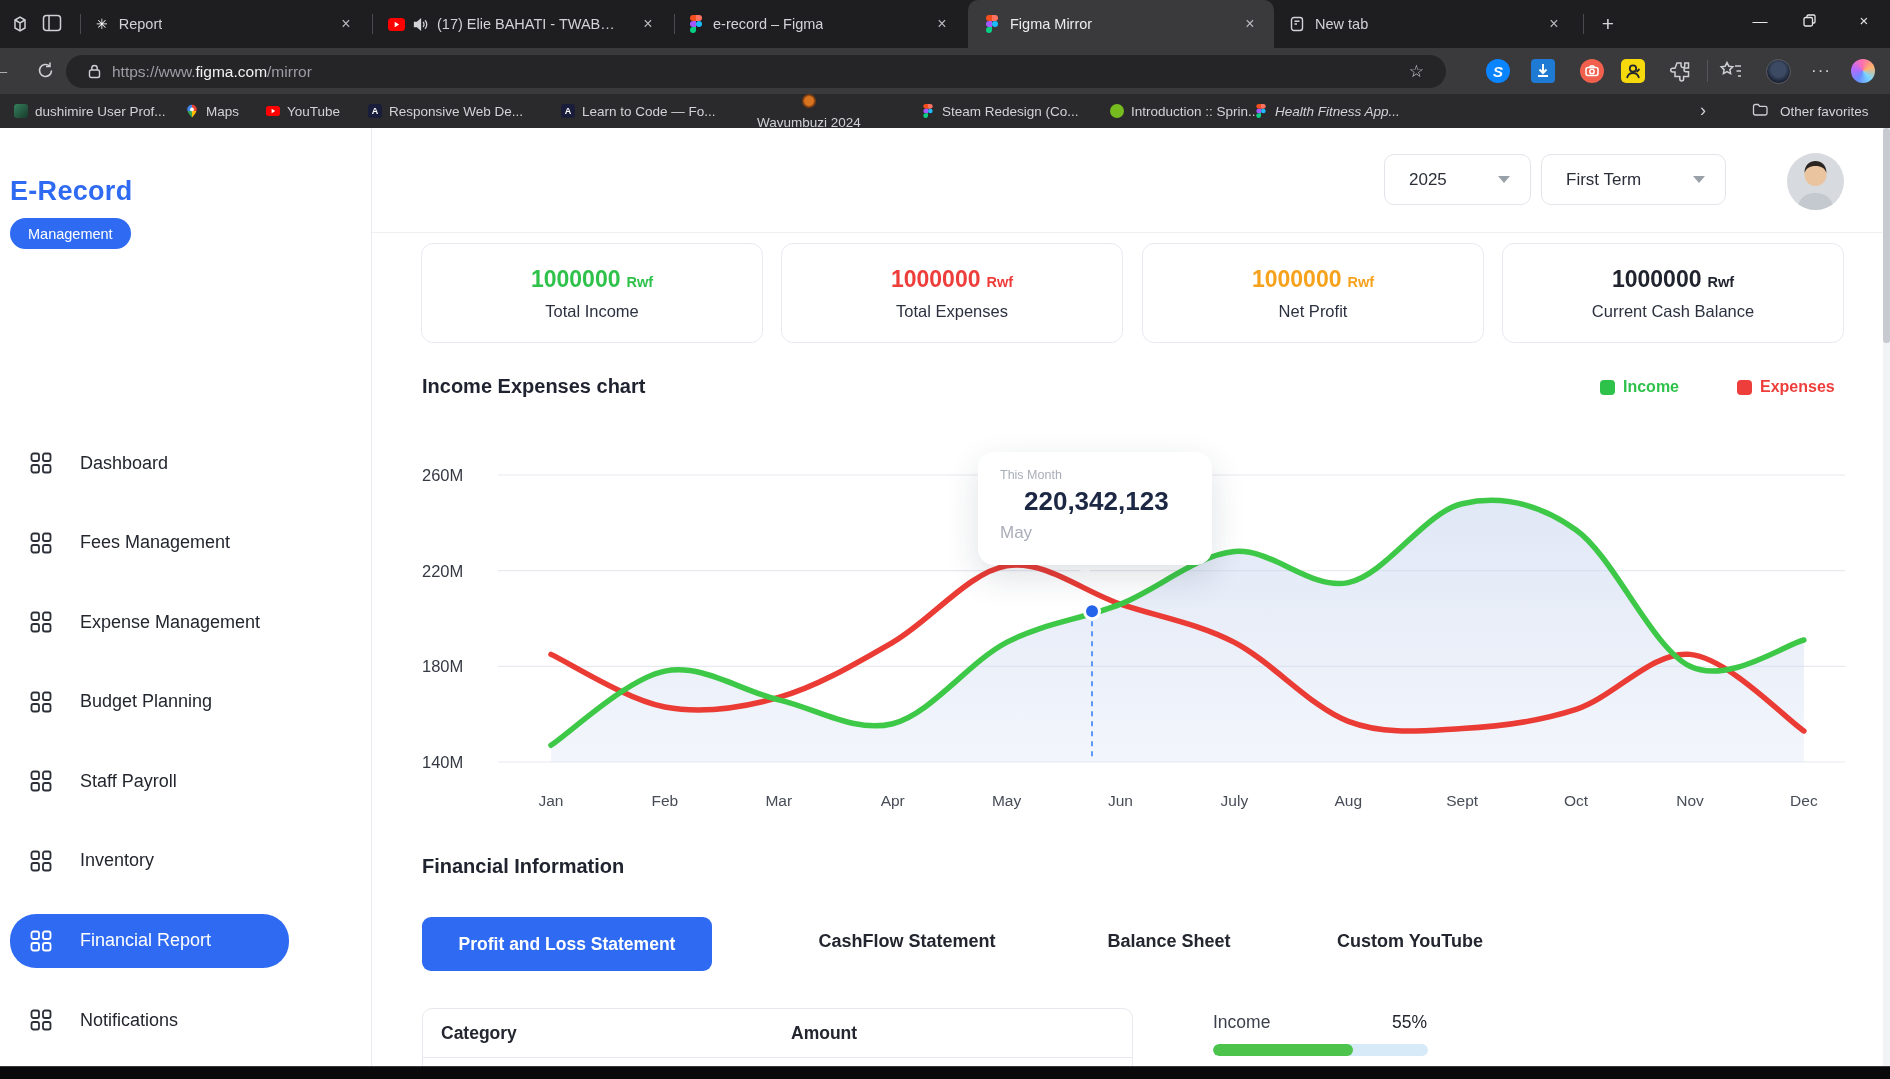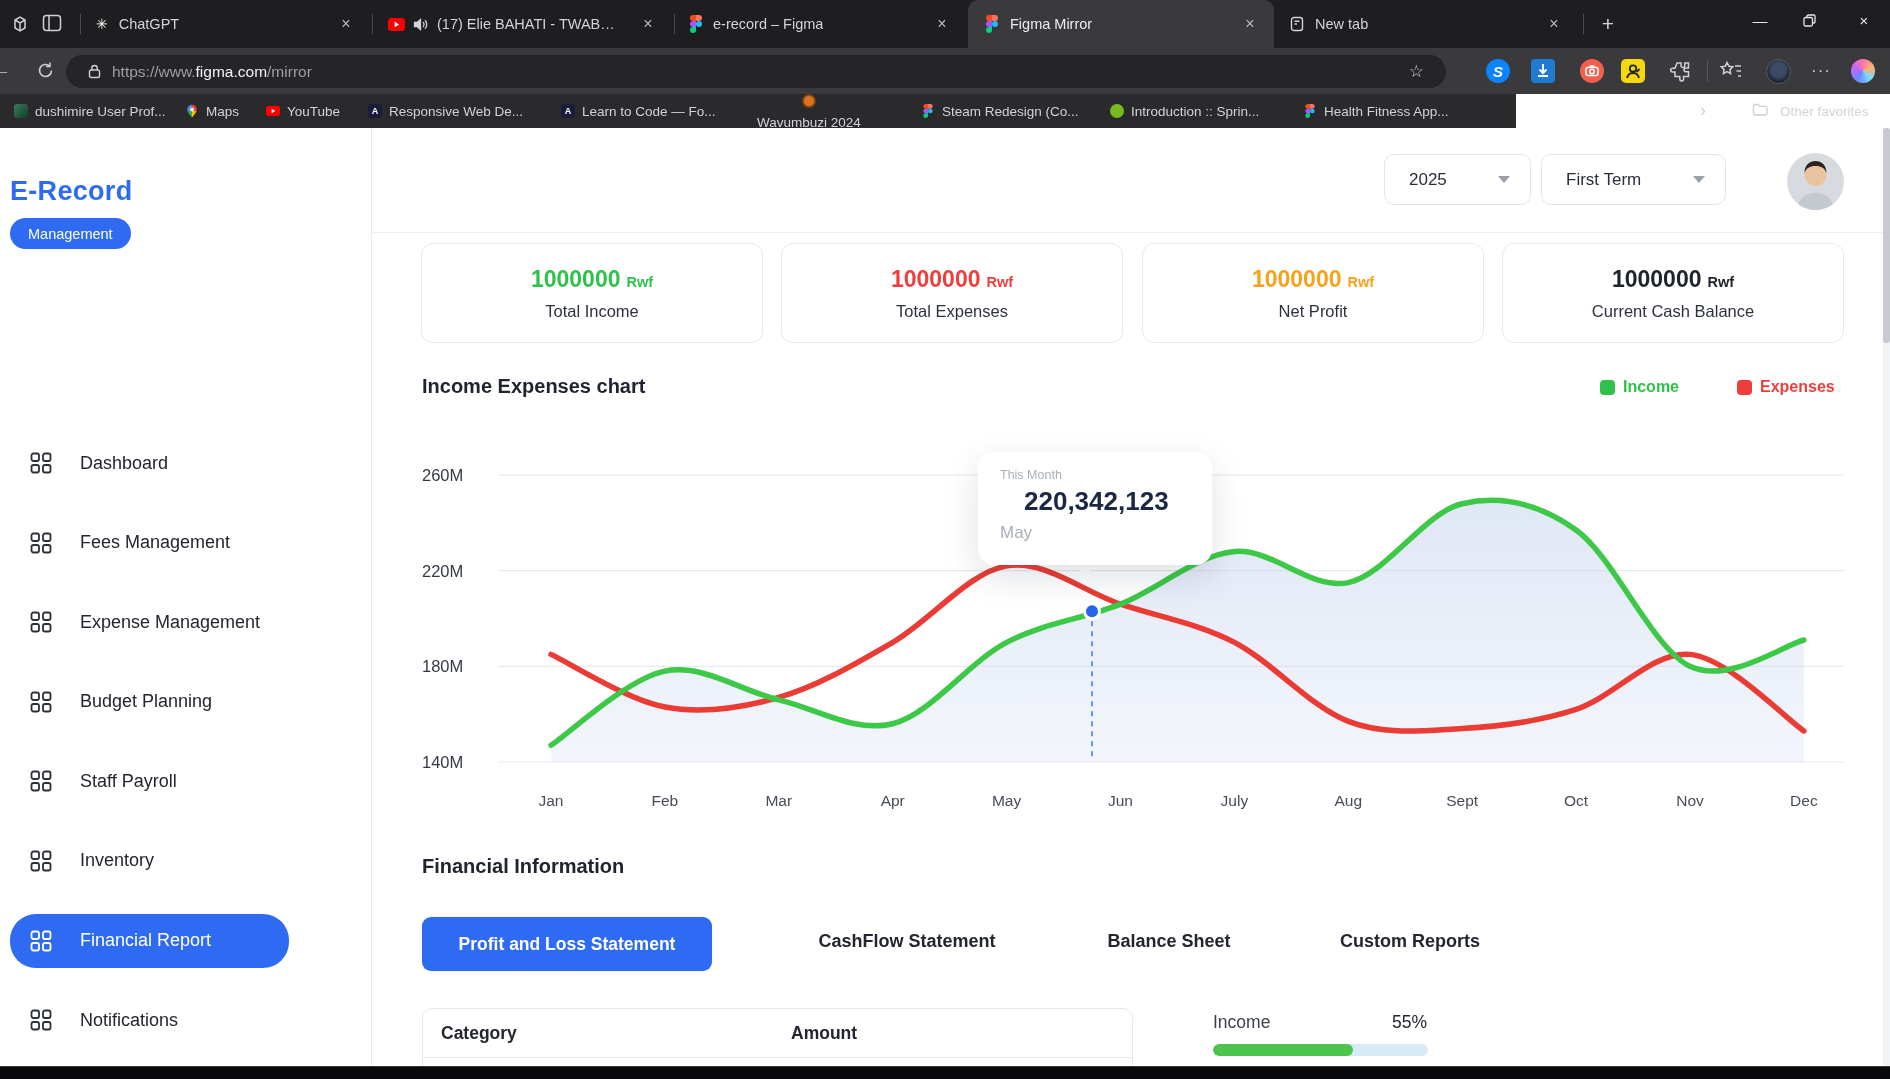--- a/index.html
+++ b/index.html
@@ -14,21 +14,21 @@
   .tab.active { background:#3a3a3d; border-radius:10px 10px 0 0; color:#ececef; }
   .tab-close { position:absolute; right:14px; top:14px; width:20px; height:20px; line-height:19px; text-align:center; color:#b9babe; font-size:16px; border-radius:5px; cursor:pointer; }
   .tab-divider { position:absolute; top:14px; width:1px; height:20px; background:#4a4a4e; }
   .win-btn { position:absolute; top:0; width:46px; height:40px; display:flex; align-items:center; justify-content:center; color:#e6e6e9; font-size:15px; }
   .chrome-icon { display:inline-flex; align-items:center; justify-content:center; }
 
   .toolbar { position:absolute; left:0; top:48px; width:1890px; height:46px; background:#3a3a3d; overflow:hidden; }
   .urlbar { position:absolute; left:66px; top:7px; width:1380px; height:33px; background:#252528; border-radius:17px; display:flex; align-items:center; color:#9d9ea6; font-size:15.5px; }
   .ext { position:absolute; top:10px; width:26px; height:26px; display:flex; align-items:center; justify-content:center; }
 
-  .bookmarksbar { position:absolute; left:0; top:94px; width:1516px; height:34px; background:#2a2a2d; }
+  .bookmarksbar { position:absolute; left:0; top:94px; width:1890px; height:34px; background:#2a2a2d; }
   .bm { position:absolute; top:0; height:34px; display:flex; align-items:center; gap:7px; color:#d2d3d7; font-size:13.5px; white-space:nowrap; }
   .fav { width:14px; height:14px; flex:0 0 auto; }
 
   
   .page { position:absolute; left:0; top:128px; width:1890px; height:938px; background:#fff; overflow:hidden; }
   .sidebar-divider { position:absolute; left:371px; top:0; width:1px; height:938px; background:#e9ebf0; }
 
   .brand { position:absolute; left:10px; top:48px; font-size:27px; font-weight:bold; color:#2f6bf2; letter-spacing:.3px; }
   .role-badge { position:absolute; left:10px; top:90px; height:31px; padding:0 18px; background:#2f6bf2; color:#fff; font-size:14.5px; border-radius:16px; display:flex; align-items:center; }
   .menu-item { position:absolute; left:0; width:371px; height:54px; display:flex; align-items:center; color:#23262e; font-size:18px; cursor:pointer; }
@@ -92,21 +92,21 @@
   <span class="chrome-icon abs" style="left:42px;top:14px;">
     <svg width="20" height="18" viewBox="0 0 20 18" fill="none" stroke="#cfd0d4" stroke-width="1.5">
         <rect x="1.5" y="1.5" width="17" height="15" rx="3"></rect>
         <path d="M7 1.5v15"></path>
       </svg>
   </span>
   <div class="tab-divider" style="left:80px"></div>
 
   <div class="tab" style="left:82px;width:288px;">
     <span class="chrome-icon" style="margin-left:14px;color:#fff;font-size:14px;">✳</span>
-    <span class="title" style="margin-left:11px;max-width:200px;">ChatGPT</span>
+    <span class="title" style="margin-left:11px;max-width:200px;">Report</span>
     <span class="tab-close">×</span>
   </div>
   <div class="tab-divider" style="left:372px"></div>
 
   <div class="tab" style="left:374px;width:298px;">
     <span class="chrome-icon" style="margin-left:14px;">
       <svg width="17" height="13" viewBox="0 0 17 13">
           <rect width="17" height="13" rx="3.5" fill="#f00"></rect>
           <path d="M6.7 3.8l4.4 2.7-4.4 2.7z" fill="#fff"></path>
         </svg>
@@ -297,21 +297,21 @@
           <circle fill="#1abcfe" cx="18" cy="18" r="6"></circle>
           <path fill="#0acf83" d="M0 30a6 6 0 016-6h6v6a6 6 0 11-12 0z"></path>
         </svg>
     </span>
     <span>Steam Redesign (Co...</span>
   </div>
   <div class="bm" style="left:1110px;">
     <span class="fav" style="border-radius:50%;background:#77bc1f;"></span>
     <span>Introduction :: Sprin...</span>
   </div>
-  <div class="bm" style="left:1303px;">
+  <div class="bm" style="left:1254px;font-style:italic;">
     <span class="fav mini-figma">
       <svg width="10" height="14" viewBox="0 0 24 36" style="margin-left:2px;">
           <path fill="#f24e1e" d="M0 6a6 6 0 016-6h6v12H6a6 6 0 01-6-6z"></path>
           <path fill="#ff7262" d="M12 0h6a6 6 0 010 12h-6z"></path>
           <path fill="#a259ff" d="M0 18a6 6 0 016-6h6v12H6a6 6 0 01-6-6z"></path>
           <circle fill="#1abcfe" cx="18" cy="18" r="6"></circle>
           <path fill="#0acf83" d="M0 30a6 6 0 016-6h6v6a6 6 0 11-12 0z"></path>
         </svg>
     </span>
     <span>Health Fitness App...</span>
@@ -500,21 +500,21 @@
   <div class="tooltip">
     <div class="cap">This Month</div>
     <div class="val">220,342,123</div>
     <div class="mon">May</div>
   </div>
 
   <div class="fin-heading">Financial Information</div>
   <button class="pl-btn">Profit and Loss Statement</button>
   <span class="fin-tab" style="left:907px;">CashFlow Statement</span>
   <span class="fin-tab" style="left:1169px;">Balance Sheet</span>
-  <span class="fin-tab" style="left:1410px;">Custom Reports</span>
+  <span class="fin-tab" style="left:1410px;">Custom YouTube</span>
 
   <div class="fin-table">
     <span class="fin-th" style="left:18px;">Category</span>
     <span class="fin-th" style="left:368px;">Amount</span>
     <div class="fin-table-divider"></div>
   </div>
 
   <span class="prog-label" style="left:1213px;">Income</span>
   <span class="prog-label" style="left:1392px;color:#23262f;">55%</span>
   <div class="prog-track" style="background: rgb(215, 234, 248);">

